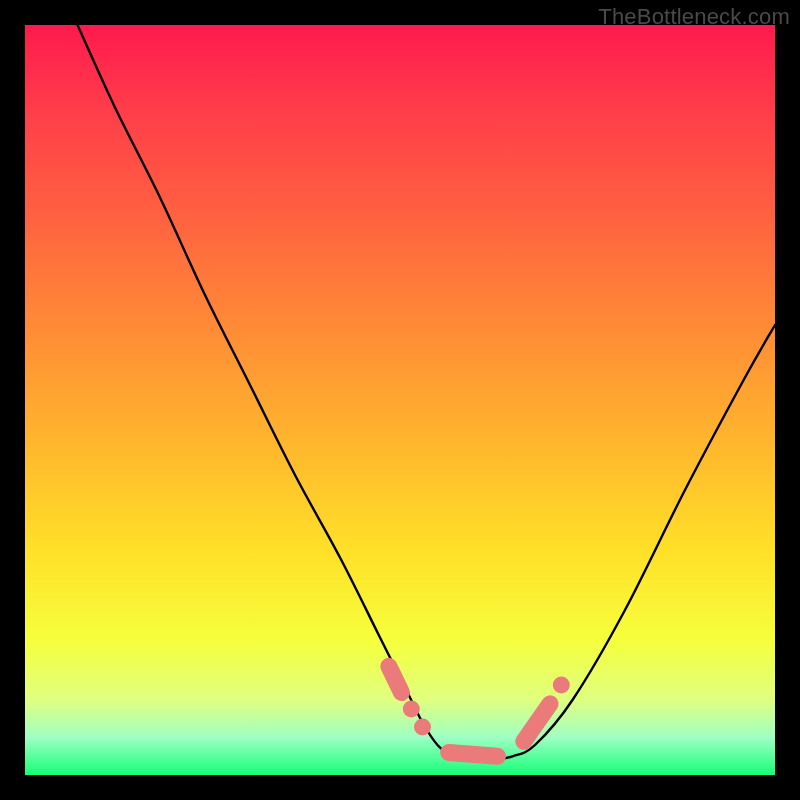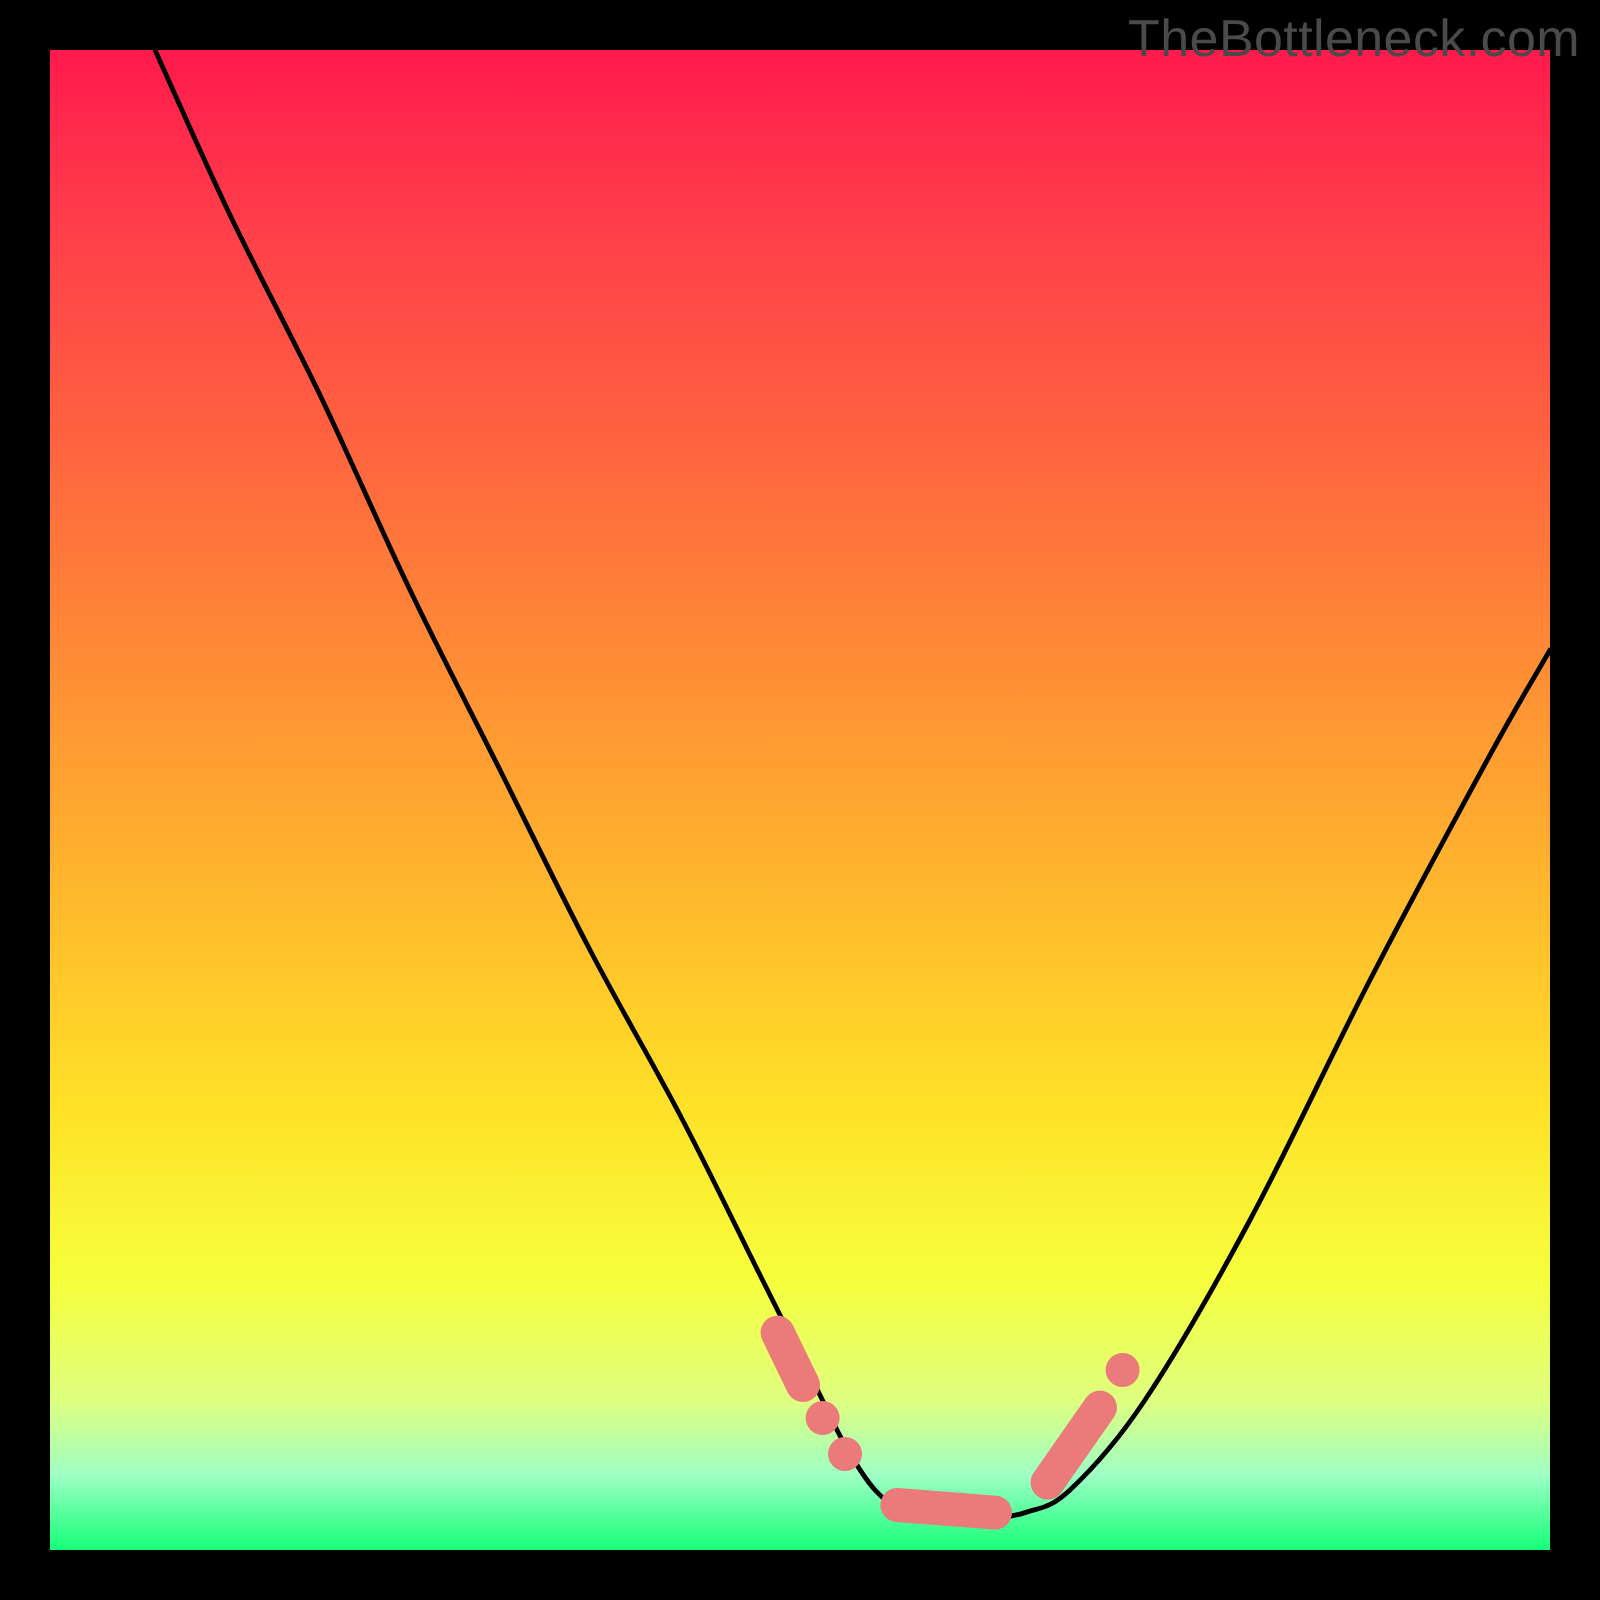--- a/index.html
+++ b/index.html
@@ -34,21 +34,21 @@
       #dfff80 90%,
       #9effc4 95%,
       #15ff78 100%
     );
   }
   .watermark {
     position: absolute;
     top: 4px;
     right: 10px;
     color: #4a4a4a;
-    font-size: 26px;
+    font-size: 22px;
     font-weight: 500;
     letter-spacing: 0.2px;
     user-select: none;
   }
   svg.curve {
     position: absolute;
     left: 0;
     top: 0;
     width: 750px;
     height: 750px;

